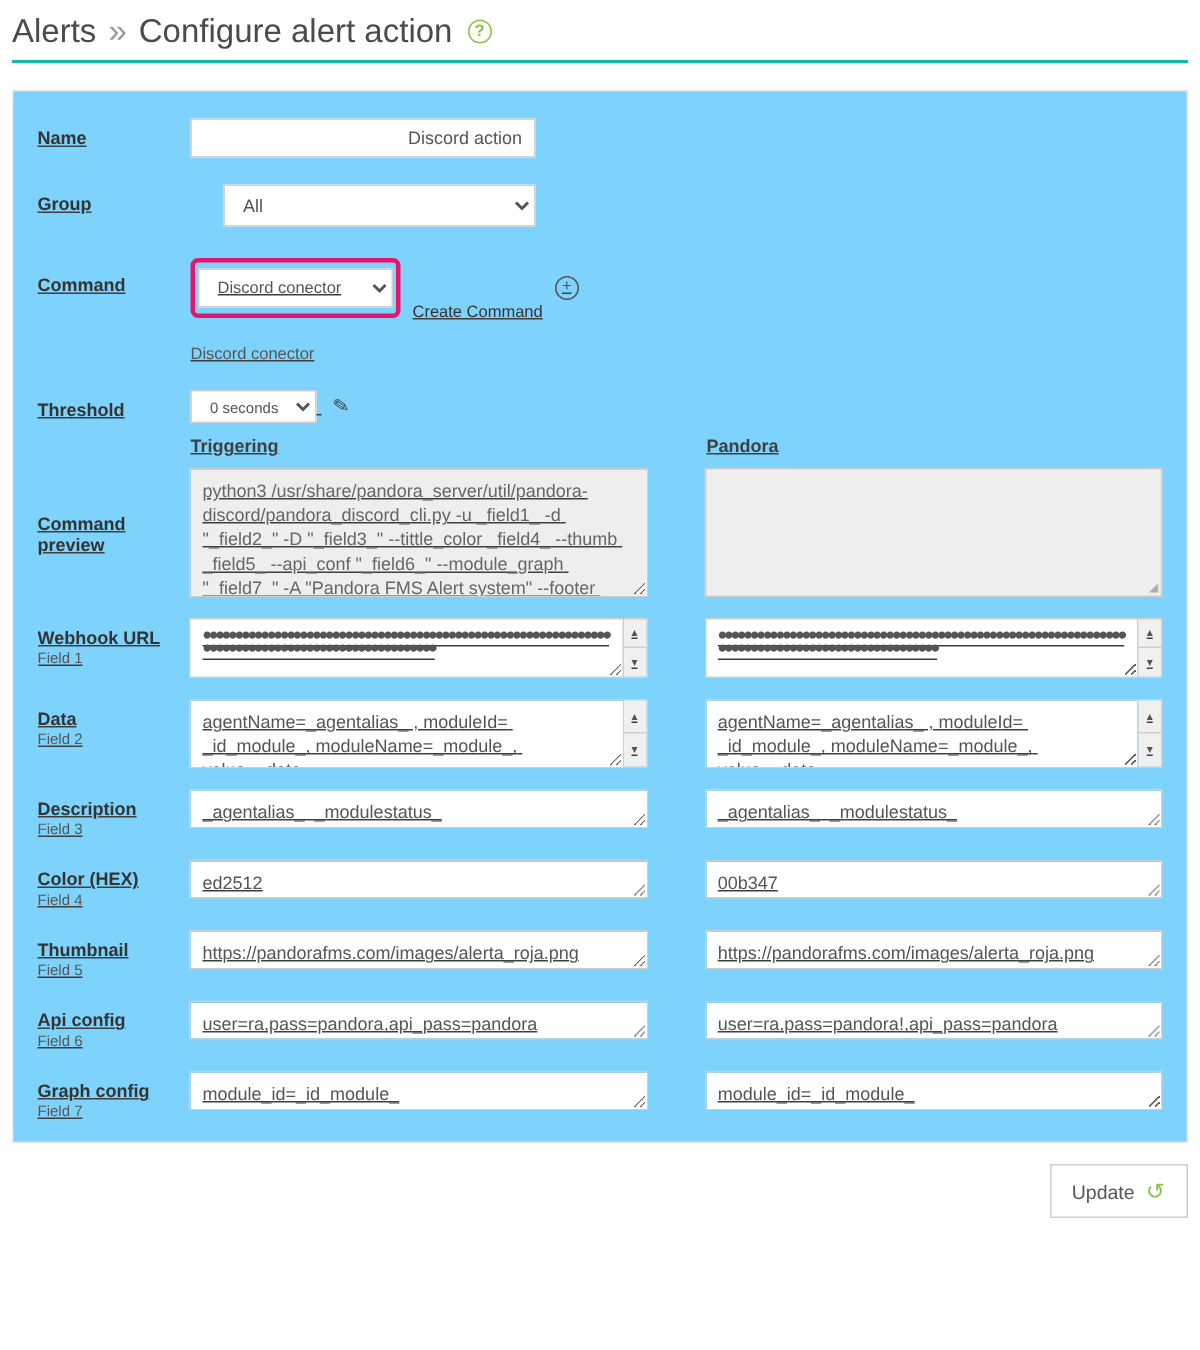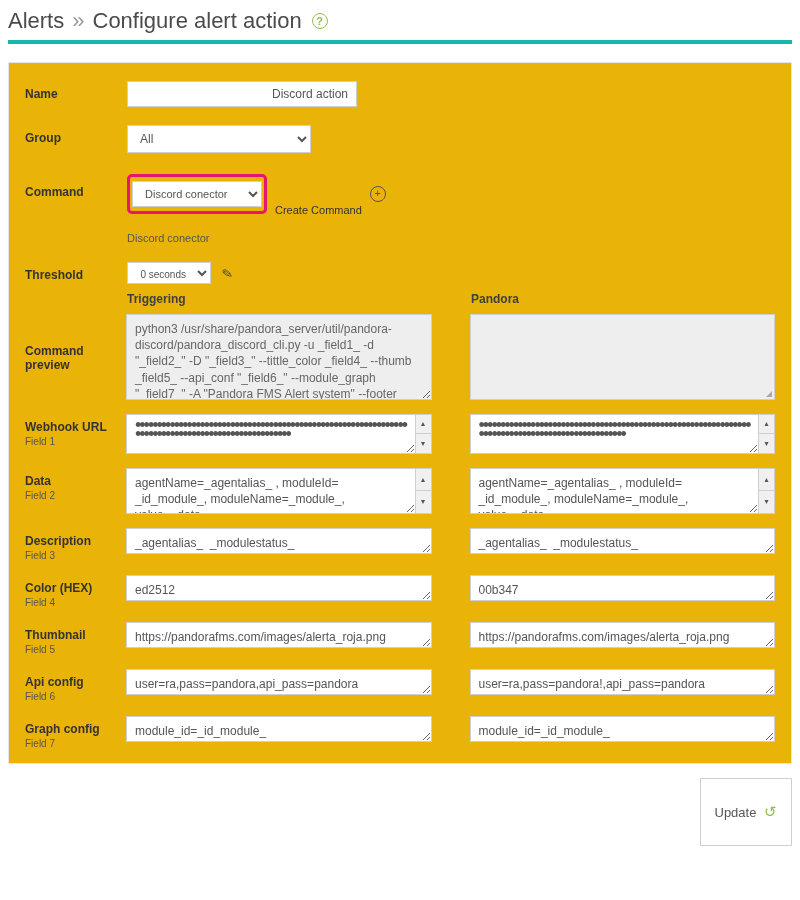--- a/index.html
+++ b/index.html
@@ -11,62 +11,63 @@
     color: #3f3f3f;
     background: #fff;
     width: 800px;
   }
   .page { padding: 0 8px 16px 8px; }
   .breadcrumb-row {
     font-size: 22px;
     font-weight: 300;
     color: #4b4b4b;
     padding: 8px 0 6px 0;
-    border-bottom: 4px solid #14b8a6;
+    border-bottom: 2px solid #14b8a6;
     margin-bottom: 18px;
     display: flex;
     align-items: center;
   }
   .breadcrumb-row .sep { margin: 0 8px; color:#999; }
   .help-icon {
     display:inline-block;
     width:16px; height:16px;
     border:1.5px solid #8bc34a;
     border-radius:50%;
     color:#8bc34a;
     font-size:11px;
     line-height:14px;
     text-align:center;
     margin-left:10px;
     font-weight:bold;
   }
   .card {
     border: 1px solid #e5e5e5;
     padding: 18px 16px 10px 16px;
-    background:#eab308;
+    background:#7dd3fc;
+    text-decoration:underline;
   }
   .row {
     display: grid;
     grid-template-columns: 92px 1fr;
     align-items:start;
     margin-bottom: 18px;
     column-gap: 10px;
   }
   .row .labelcol { font-weight:bold; color:#333; padding-top:6px; font-size:12px; }
   .text-input, .select, textarea {
     font-family: Verdana, Arial, sans-serif;
     font-size: 12px;
     border: 1px solid #cfcfcf;
     background:#fff;
     color:#555;
     padding: 5px 8px;
   }
   .text-input.short { width: 230px; text-align: right; }
-  .select.short { width: 184px; height:28px; }
-  .select.sm { height:22px; font-size:10px;text-align:right; }
+  .select.short { width: 208px; height:28px;margin-left:22px; }
+  .select.sm { height:22px; font-size:10px; }
   
   .cmd-wrap { display:flex; align-items:center; flex-wrap:wrap; gap:4px; }
   .hl {
     border: 3px solid #e6156e;
     border-radius: 5px;
     padding: 4px 2px 4px 2px;
     display:inline-flex;
     align-items:center;
   }
   .cmd-select {
@@ -138,21 +139,21 @@
   .resize-grip::after{
     content:""; position:absolute; right:2px; bottom:2px;
     width:0;height:0;
     border-right:6px solid #aaa; border-top:6px solid transparent;
   }
   
   .actions { text-align:right; margin-top:14px; }
   .btn-update {
     border:1px solid #cfcfcf;
     background:#fff;
-    padding:24px 14px;
+    padding:8px 14px;
     font-size:13px;
     color:#555;
     display:inline-flex;
     align-items:center;
     gap:8px;
     cursor:pointer;
   }
   .refresh-icon {
     display:inline-block;
     color:#8bc34a;

